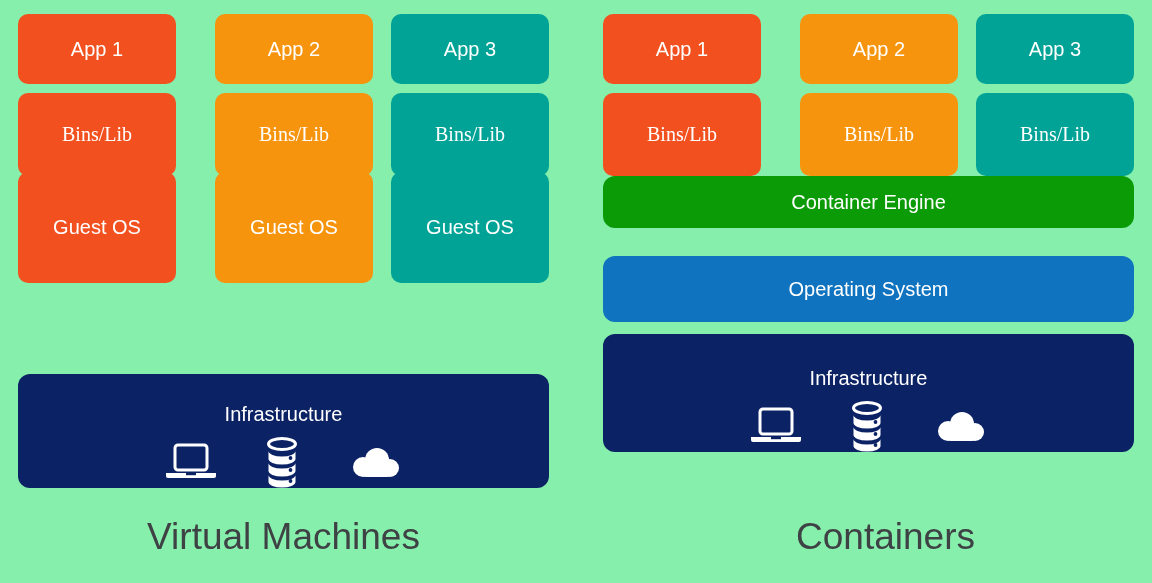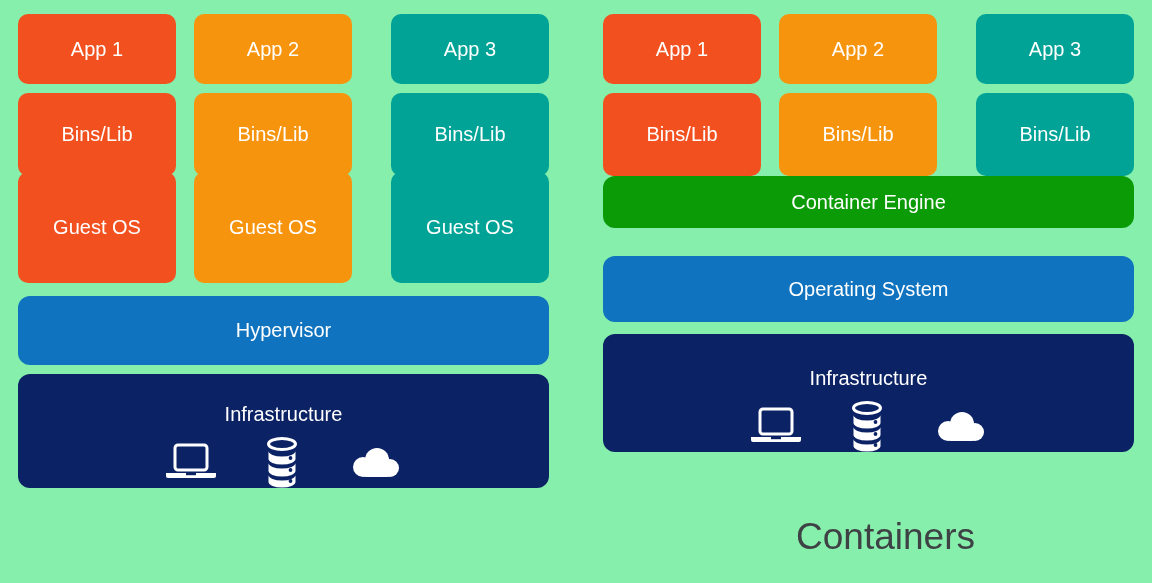--- a/index.html
+++ b/index.html
@@ -7,24 +7,24 @@
        font-family:"Liberation Sans","DejaVu Sans",sans-serif;}
   .stage{position:relative;width:1152px;height:583px;background:#86efac;}
 
   .group{position:absolute;top:14px;width:531px;height:480px;}
   .group.left{left:18px;}
   .group.right{left:603px;}
 
   .box{position:absolute;display:flex;align-items:center;justify-content:center;
        color:#ffffff;font-size:20px;border-radius:10px;text-align:center;}
 
-  .col-a{left:0;}  .col-b{left:176px;}  .col-c{left:373px;}
+  .col-a{left:0;}  .col-b{left:197px;}  .col-c{left:373px;}
   .cell{width:158px;}
   .row-app{top:0;height:70px;}
-  .row-bins{top:79px;height:83px;}
+  .row-bins{top:79px;height:83px;font-family:Liberation Serif, serif;}
   .row-guest{top:158px;height:111px;}
 
   .bar{left:0;width:531px;border-radius:12px;}
   .vm-hyper{top:282px;height:69px;}
   .vm-infra{top:360px;height:114px;}
   .ct-engine{top:162px;height:52px;}
   .ct-os{top:242px;height:66px;}
   .ct-infra{top:320px;height:118px;}
 
   .infra{flex-direction:column;justify-content:flex-end;padding-top:7px;box-sizing:border-box;}
@@ -51,21 +51,20 @@
     <div class="box cell col-c row-app" style="background: rgb(0, 163, 150);">App 3</div>
 
     <div class="box cell col-a row-bins" style="background: rgb(242, 81, 31);">Bins/Lib</div>
     <div class="box cell col-b row-bins" style="background: rgb(247, 148, 13);">Bins/Lib</div>
     <div class="box cell col-c row-bins" style="background: rgb(0, 163, 150);">Bins/Lib</div>
 
     <div class="box cell col-a row-guest" style="background: rgb(242, 81, 31);">Guest OS</div>
     <div class="box cell col-b row-guest" style="background: rgb(247, 148, 13);">Guest OS</div>
     <div class="box cell col-c row-guest" style="background: rgb(0, 163, 150);">Guest OS</div>
 
-    <div class="box bar vm-hyper" style="background: rgb(15, 115, 191);">Hypervisor</div>
 
     <div class="box bar vm-infra infra" style="background: rgb(11, 34, 101);">
       <div class="infra-label">Infrastructure</div>
       <div class="icon-row">
         <svg width="52" height="38" viewBox="0 0 52 38">
           <rect class="wstroke" x="10" y="2" width="32" height="25" rx="3"></rect>
           <path class="wht" d="M1 30 h50 v3 a2 2 0 0 1 -2 2 H3 a2 2 0 0 1 -2 -2 z"></path>
           <rect class="navy" x="21" y="30" width="10" height="2.2"></rect>
         </svg>
         <svg width="38" height="52" viewBox="0 0 38 52">
@@ -123,15 +122,16 @@
             <circle cx="16" cy="22" r="10"></circle>
             <circle cx="30" cy="15" r="12"></circle>
             <circle cx="43" cy="23" r="9"></circle>
             <rect x="14" y="21" width="31" height="11" rx="5"></rect>
           </g>
         </svg>
       </div>
     </div>
   </section>
 
+  <div class="caption left">Virtual Machines</div>
   <div class="caption right">Containers</div>
 
 </div>
 
 </body></html>

